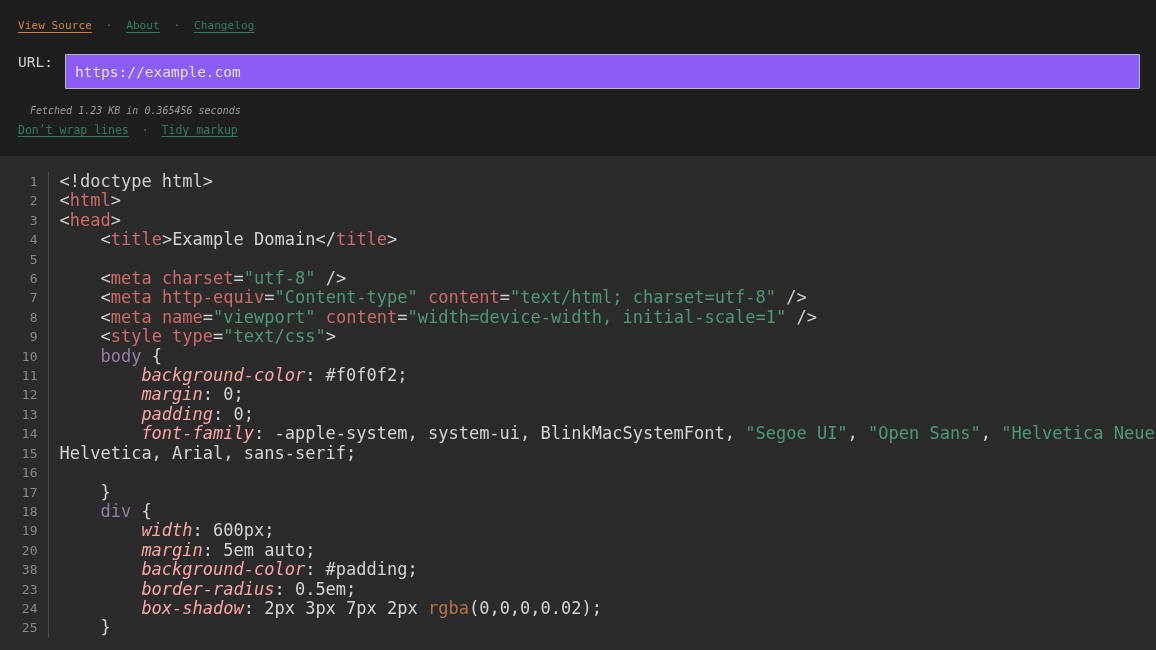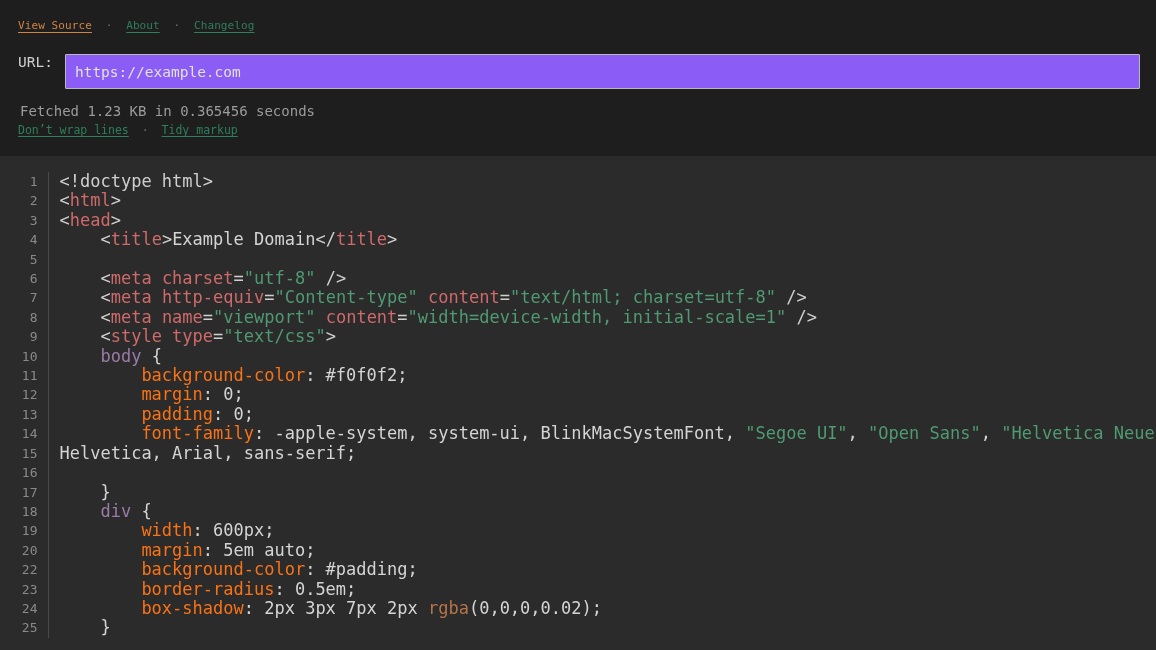--- a/index.html
+++ b/index.html
@@ -62,23 +62,24 @@
     font-size: 14.5px;
     padding: 8px 9px;
     outline: none;
     border-radius: 1px;
     box-sizing: border-box;
     height: 35px;
   }
 
   .fetchinfo {
     color: #9b9b9b;
-    font-size: 14px;
+    font-size: 10px;
     line-height: 16px;
-    margin: 0 0 3px 4px;
+    margin: 0 0 3px 14px;
+    font-style: italic;
   }
   .optlinks {
     font-size: 11.5px;
     line-height: 16px;
     margin-left: 2px;
     color: #9a9a9a;
   }
   .optlink {
     color: #2e7f5b;
     text-decoration: underline;
@@ -125,21 +126,21 @@
     overflow: hidden;
   }
 
   
   .t-punct  { color: #cfcfcf; }
   .t-tag    { color: #cf6a6a; }
   .t-attr   { color: #cf6a6a; }
   .t-string { color: #4f9a73; }
   .t-text   { color: #d4d4d4; }
   .t-sel    { color: #9c7aa8; }
-  .t-prop   { color: #f97316; }
+  .t-prop   { color: #fca5a5; font-style: italic; }
   .t-val    { color: #d4d4d4; }
   .t-func   { color: #b5744a; }
 </style>
 </head>
 <body>
 
 <div class="header">
 
   <div class="navlinks">
     <span class="navlink active">View Source</span>
@@ -245,21 +246,21 @@
         </tr>
         <tr>
           <td class="lineno">19</td>
           <td class="codecell"><span class="t-prop">        width</span><span class="t-val">: 600px;</span></td>
         </tr>
         <tr>
           <td class="lineno">20</td>
           <td class="codecell"><span class="t-prop">        margin</span><span class="t-val">: 5em auto;</span></td>
         </tr>
         <tr>
-          <td class="lineno">22</td>
+          <td class="lineno">38</td>
           <td class="codecell"><span class="t-prop">        background-color</span><span class="t-val">: #padding;</span></td>
         </tr>
         <tr>
           <td class="lineno">23</td>
           <td class="codecell"><span class="t-prop">        border-radius</span><span class="t-val">: 0.5em;</span></td>
         </tr>
         <tr>
           <td class="lineno">24</td>
           <td class="codecell"><span class="t-prop">        box-shadow</span><span class="t-val">: 2px 3px 7px 2px </span><span class="t-func">rgba</span><span class="t-val">(0,0,0,0.02);</span></td>
         </tr>

